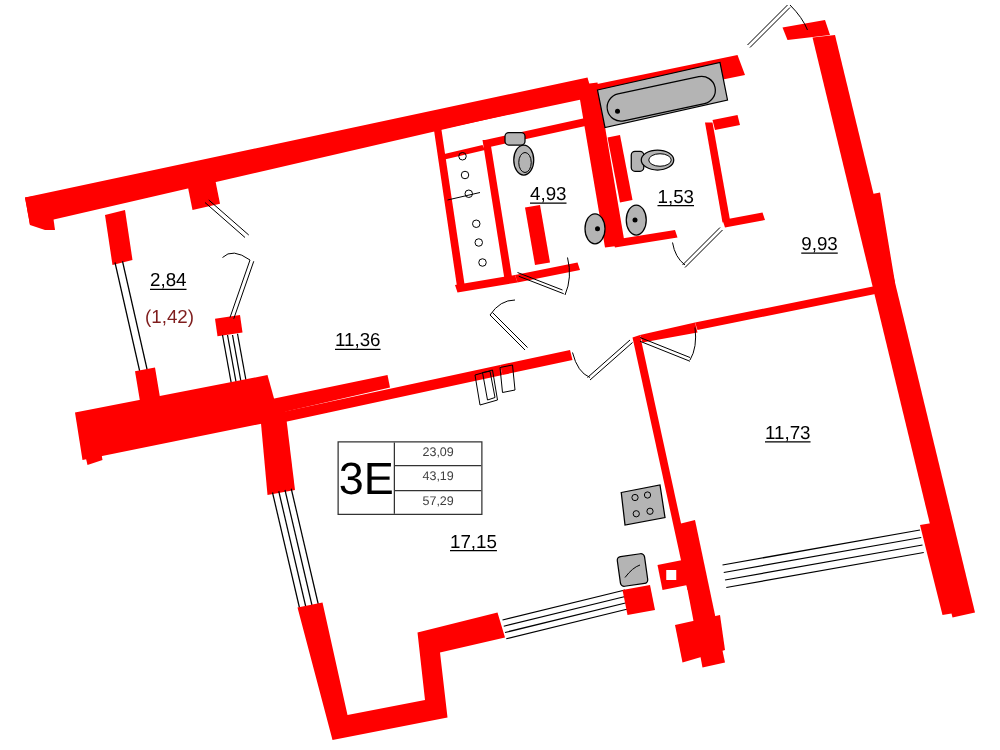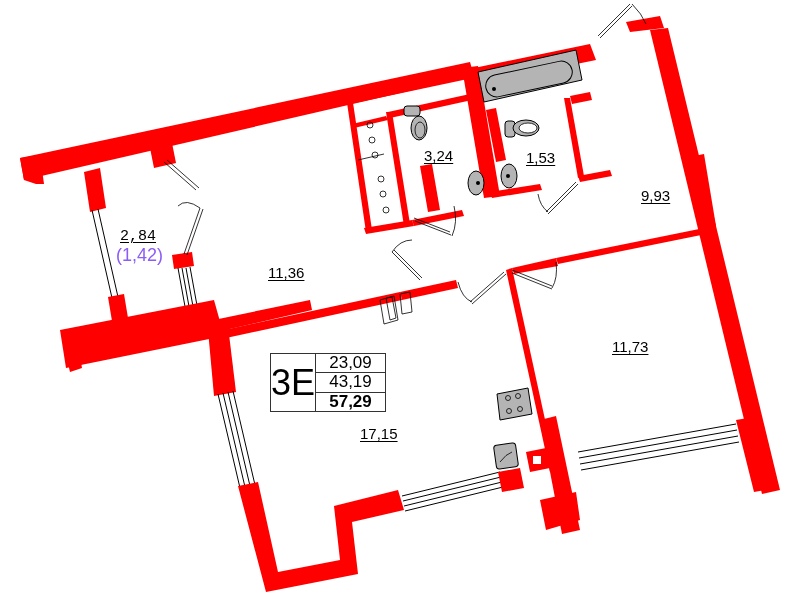--- a/index.html
+++ b/index.html
@@ -5,26 +5,26 @@
     html, body { margin: 0; padding: 0; background: #ffffff; }
     body { width: 800px; height: 600px; position: relative; overflow: hidden; font-family: "Liberation Sans", sans-serif; }
     svg { position: absolute; left: 0; top: 0; }
     .wall { fill: #ff0000; stroke: none; }
     .win { stroke: #000000; stroke-width: 1; fill: none; }
     .door-leaf { stroke: #000000; stroke-width: 0.8; fill: #ffffff; }
     .door-arc { stroke: #000000; stroke-width: 0.8; fill: none; }
     .fixture { fill: #b4b4b4; stroke: #000000; stroke-width: 1; }
     .thin { stroke: #000000; stroke-width: 0.8; fill: none; }
     .area-label { position: absolute; font-size: 15px; color: #000; text-decoration: underline; text-underline-offset: 2px; white-space: nowrap; }
-    .area-sub { position: absolute; font-size: 18px; color: #8b5cf6; white-space: nowrap; }
+    .area-sub { position: absolute; font-size: 15px; color: #7f1d1d; white-space: nowrap; }
     .info-box { position: absolute; left: 270px; top: 353px; width: 114px; height: 57px; border: 1px solid #333; background: #fff; display: flex; }
     .info-code { width: 44px; border-right: 1px solid #333; display: flex; align-items: center; justify-content: center; font-size: 36px; color: #000; }
     .info-vals { flex: 1; display: flex; flex-direction: column; }
-    .info-val { flex: 1; font-size: 17px; color: #000000; text-align: center; line-height: 18px; border-bottom: 1px solid #333; }
-    .info-val:last-child { border-bottom: none; font-weight: bold; }
+    .info-val { flex: 1; font-size: 10px; color: #404040; text-align: center; line-height: 18px; border-bottom: 1px solid #333; }
+    .info-val:last-child { border-bottom: none; }
   </style>
 </head>
 <body>
 
 <svg width="800" height="600" viewBox="0 0 800 600">
 
   <polygon class="wall" points="20,158 470,62 474,76 24,180"></polygon>
   <polygon class="wall" points="20,158 40,155 44,184 36,184 24,180"></polygon>
   <polygon class="wall" points="150,148 172,143 176,163 154,168"></polygon>
 
@@ -170,24 +170,24 @@
     <circle class="thin" cx="509" cy="411" r="2.5"></circle>
     <circle class="thin" cx="520" cy="409" r="2.5"></circle>
   </g>
 
   <g>
     <rect x="495" y="444" width="22" height="24" rx="3" class="fixture" transform="rotate(-8 506 456)"></rect>
     <path class="thin" d="M 500 462 Q 506 454 512 452"></path>
   </g>
 </svg>
 
-<div class="area-label" style="left:120px; top:228px;font-family:Liberation Mono, monospace;">2,84</div>
+<div class="area-label" style="left:120px; top:216px;">2,84</div>
 <div class="area-sub" style="left:116px; top:245px;">(1,42)</div>
 <div class="area-label" style="left:268px; top:217px;margin-top:47px;">11,36</div>
-<div class="area-label" style="left:424px; top:147px;">3,24</div>
+<div class="area-label" style="left:424px; top:147px;">4,93</div>
 <div class="area-label" style="left:526px; top:149px;">1,53</div>
 <div class="area-label" style="left:630px; top:187px;margin-left:11px;">9,93</div>
 <div class="area-label" style="left:612px; top:338px;">11,73</div>
 <div class="area-label" style="left:360px; top:425px;text-align:right;">17,15</div>
 
 <div class="info-box">
   <div class="info-code">3E</div>
   <div class="info-vals">
     <div class="info-val">23,09</div>
     <div class="info-val">43,19</div>

